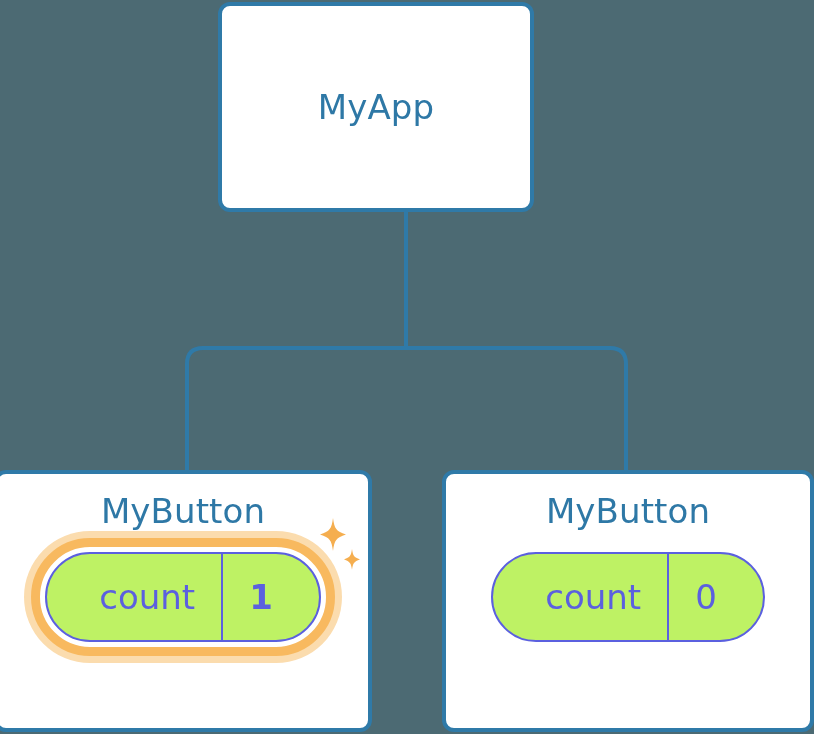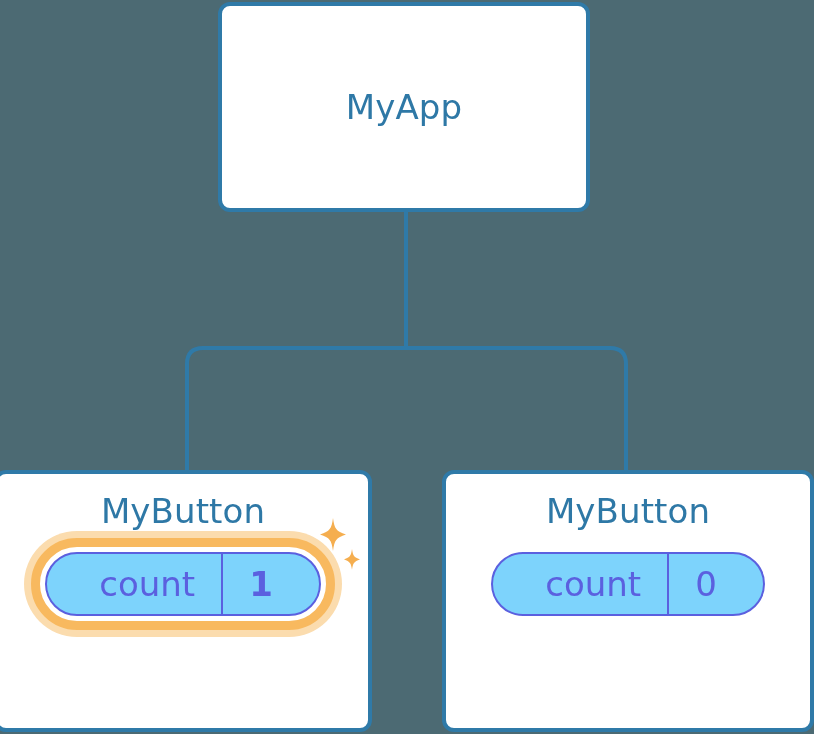--- a/index.html
+++ b/index.html
@@ -51,21 +51,21 @@
     line-height: 1;
     letter-spacing: 0.1px;
     white-space: nowrap;
     font-weight: 400;
   }
 
   
   #node-root {
     left: 218px;
     top: 2px;
-    width: 372px;
+    width: 316px;
     height: 210px;
     justify-content: center;
   }
 
   
   #node-child-left {
     left: -6px;
     top: 470px;
     width: 378px;
     height: 262px;
@@ -85,24 +85,24 @@
     position: relative;
     margin-top: 24px;
     display: flex;
     align-items: center;
     justify-content: center;
   }
   .pill {
     position: relative;
     display: flex;
     align-items: stretch;
-    background: #7dd3fc;
+    background: #bef264;
     border: 2px solid #5b60df;
     border-radius: 999px;
-    height: 64px;
+    height: 90px;
     box-sizing: border-box;
     z-index: 3;
   }
   .pill-key, .pill-val {
     display: flex;
     align-items: center;
     justify-content: center;
     color: #5b60df;
     font-size: 34px;
     line-height: 1;

